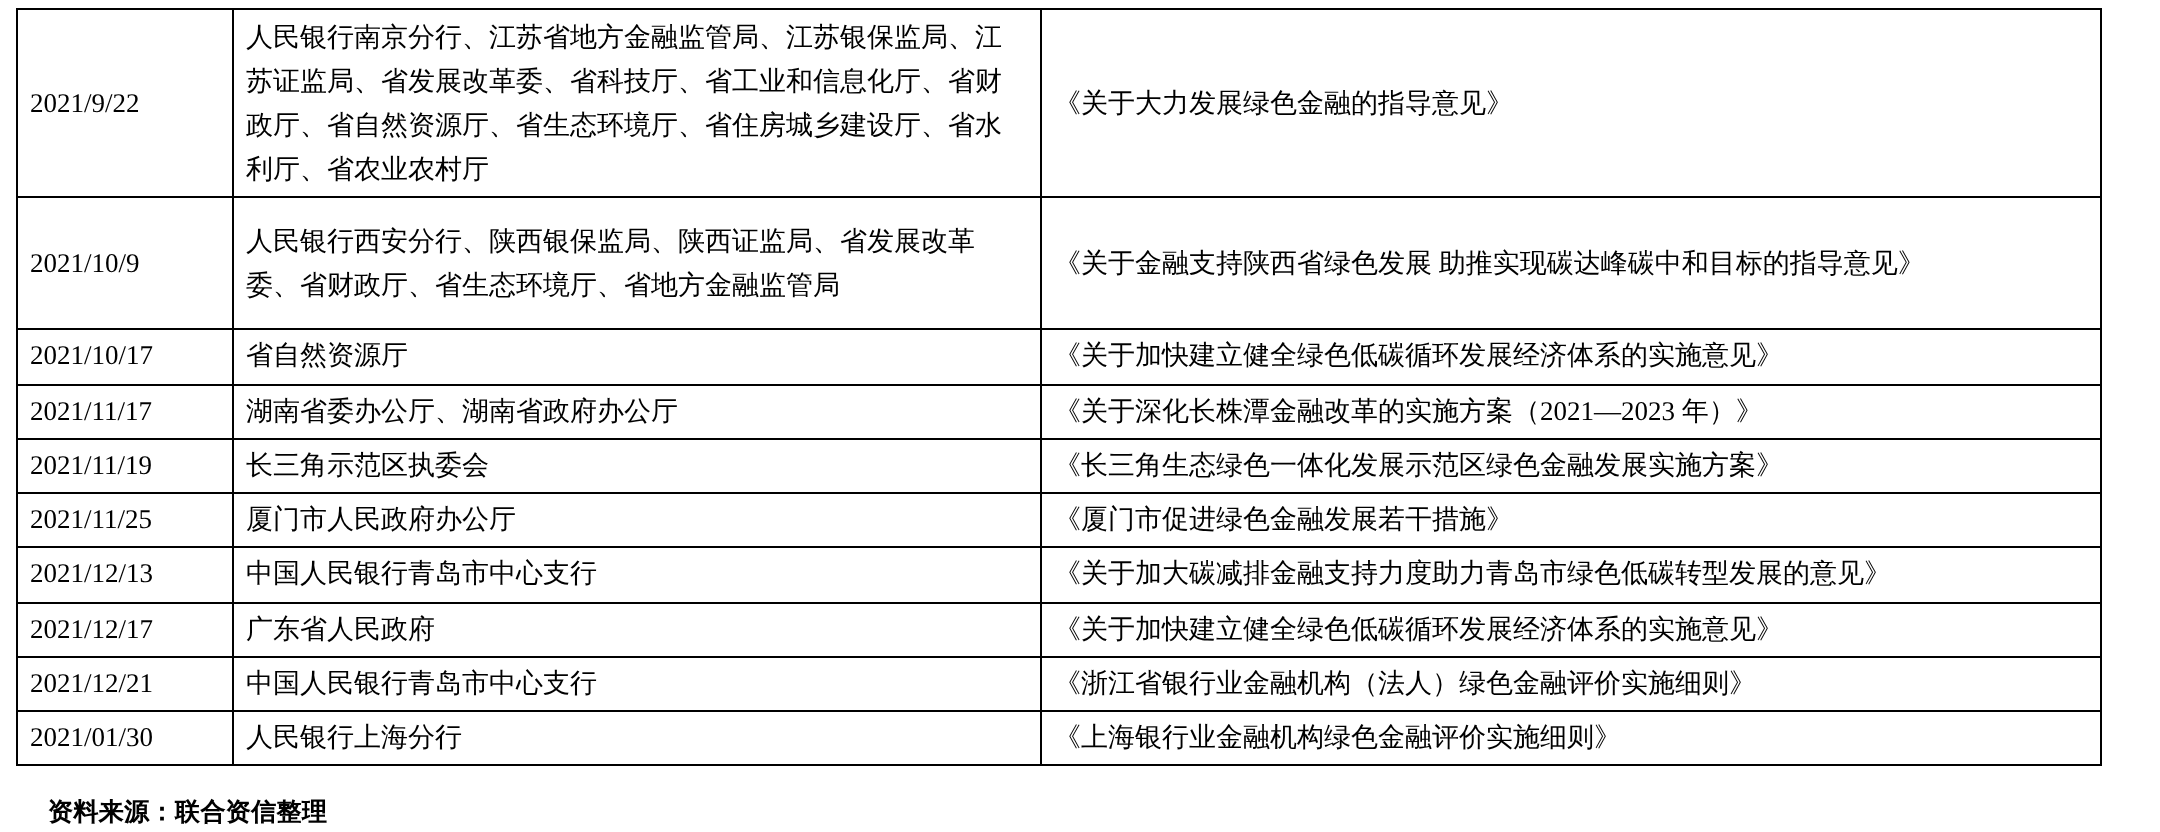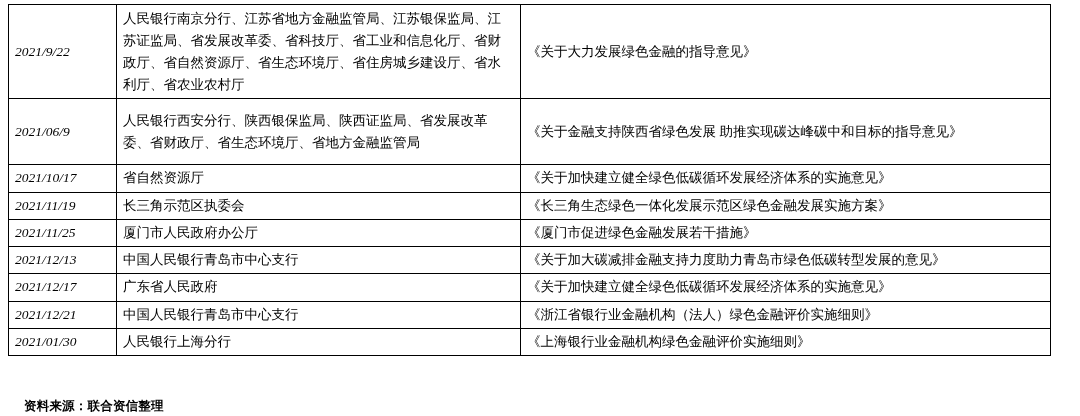--- a/index.html
+++ b/index.html
@@ -37,21 +37,20 @@
     word-break: break-all;
   }
   col.c-date { width: 108px; }
   col.c-issuer { width: 404px; }
   col.c-doc { width: 530px; }
 
   td.date-cell {
     font-family: "Liberation Serif", "DejaVu Serif", serif;
     white-space: nowrap;
     font-size: 13.5px;
-    font-style: italic;
   }
   td.issuer-cell {
     text-align: center;
   }
   td.doc-cell {
     text-align: center;
   }
   tr.tall td { line-height: 1.62; }
 
   .source-note {
@@ -78,32 +77,37 @@
     </colgroup>
     <tbody>
 
       <tr class="tall" style="height:92px;">
         <td class="date-cell">2021/9/22</td>
         <td class="issuer-cell">人民银行南京分行、江苏省地方金融监管局、江苏银保监局、江苏证监局、省发展改革委、省科技厅、省工业和信息化厅、省财政厅、省自然资源厅、省生态环境厅、省住房城乡建设厅、省水利厅、省农业农村厅</td>
         <td class="doc-cell">《关于大力发展绿色金融的指导意见》</td>
       </tr>
 
       <tr class="tall" style="height:66px;">
-        <td class="date-cell">2021/06/9</td>
+        <td class="date-cell">2021/10/9</td>
         <td class="issuer-cell">人民银行西安分行、陕西银保监局、陕西证监局、省发展改革委、省财政厅、省生态环境厅、省地方金融监管局</td>
         <td class="doc-cell">《关于金融支持陕西省绿色发展 助推实现碳达峰碳中和目标的指导意见》</td>
       </tr>
 
       <tr style="height:24px;">
         <td class="date-cell">2021/10/17</td>
         <td class="issuer-cell">省自然资源厅</td>
         <td class="doc-cell">《关于加快建立健全绿色低碳循环发展经济体系的实施意见》</td>
       </tr>
 
 
+      <tr style="height:24px;">
+        <td class="date-cell">2021/11/17</td>
+        <td class="issuer-cell">湖南省委办公厅、湖南省政府办公厅</td>
+        <td class="doc-cell">《关于深化长株潭金融改革的实施方案（2021—2023 年）》</td>
+      </tr>
 
       <tr style="height:24px;">
         <td class="date-cell">2021/11/19</td>
         <td class="issuer-cell">长三角示范区执委会</td>
         <td class="doc-cell">《长三角生态绿色一体化发展示范区绿色金融发展实施方案》</td>
       </tr>
 
       <tr style="height:24px;">
         <td class="date-cell">2021/11/25</td>
         <td class="issuer-cell">厦门市人民政府办公厅</td>

